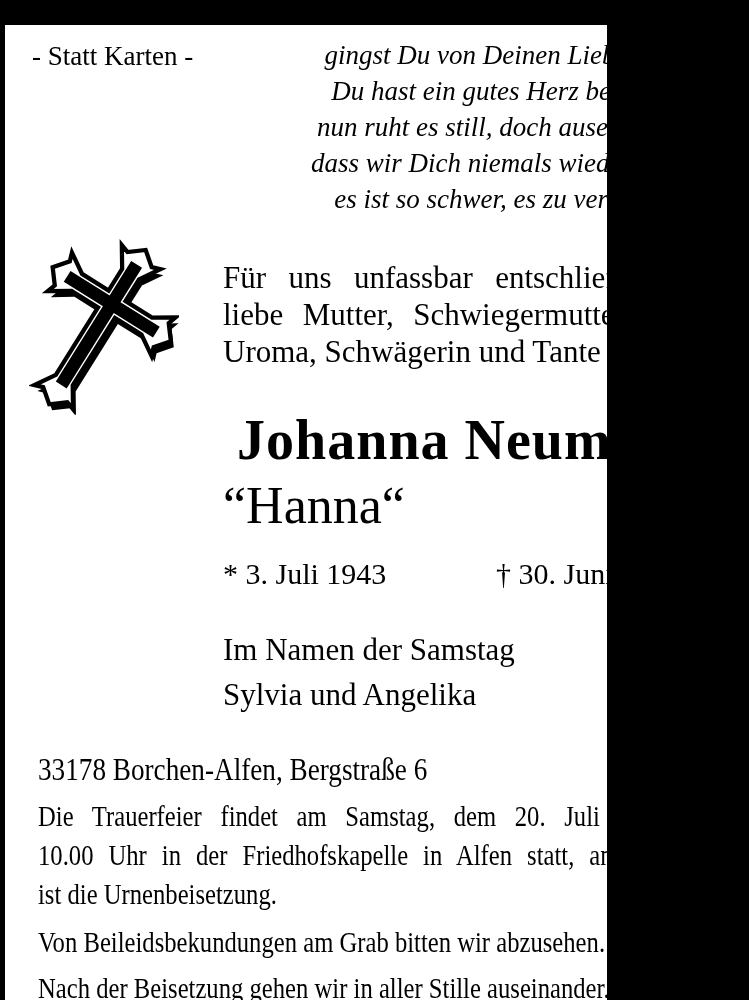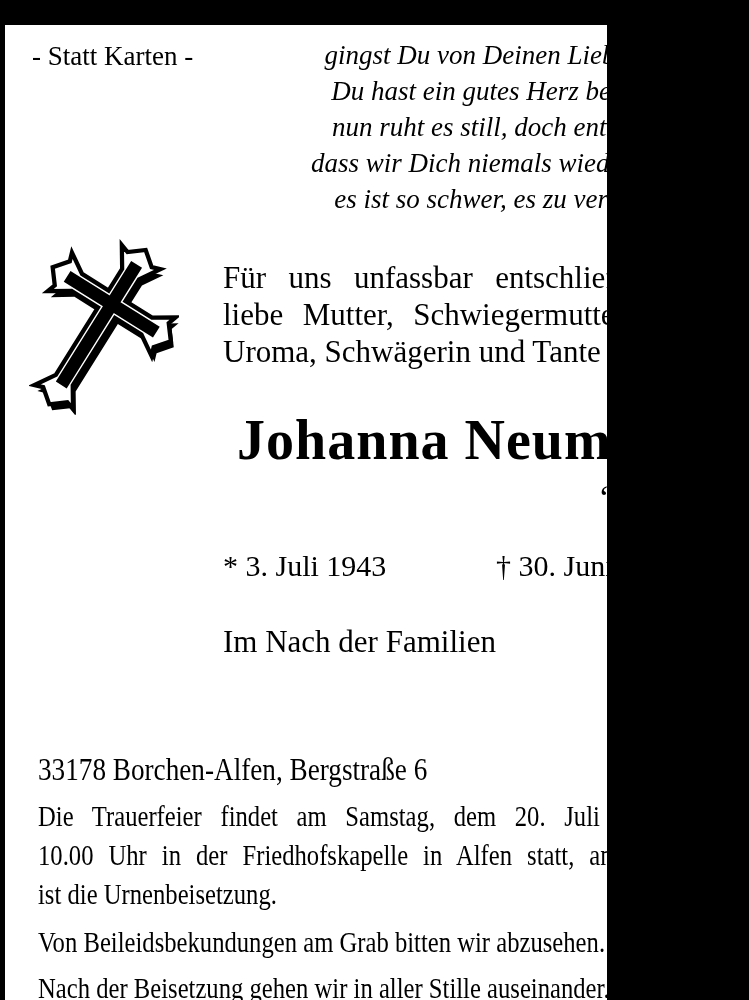--- a/index.html
+++ b/index.html
@@ -35,22 +35,22 @@
     font-size:31px;
   }
   .intro-line { line-height:37px; }
   .jline { text-align:justify; text-align-last:justify; }
   .name {
     margin-top:40px;
     font-size:56px; font-weight:bold; letter-spacing:1px;
     line-height:60px; text-align:center; white-space:nowrap;
   }
   .nick {
-    margin-top:6px;
-    font-size:34px; line-height:44px; text-align:right;
+    margin-top:14px;
+    font-size:52px; line-height:44px; text-align:left;
   }
   .dates {
     margin-top:28px; width:458px;
     display:flex; justify-content:space-between;
     font-size:30px; line-height:35px;
   }
   .family { margin-top:36px; line-height:45px; }
   .bottom {
     position:absolute; left:33px; top:726px; width:800px;
     transform:scaleX(0.85); transform-origin:0 0;
@@ -65,21 +65,21 @@
 </head>
 <body>
 
 <div class="paper">
 
   <div class="statt">- Statt Karten -</div>
 
   <div class="poem">
     <div class="poem-line">gingst Du von Deinen Lieben fort,</div>
     <div class="poem-line">Du hast ein gutes Herz besessen,</div>
-    <div class="poem-line">nun ruht es still, doch entschlief;</div>
+    <div class="poem-line">nun ruht es still, doch auseinander;</div>
     <div class="poem-line">dass wir Dich niemals wieder sehen.</div>
     <div class="poem-line">es ist so schwer, es zu verstehen,</div>
   </div>
 
   <svg class="cross" viewBox="0 0 105 128" xmlns="http://www.w3.org/2000/svg" aria-hidden="true">
     <g transform="rotate(32 50 60)">
       <path transform="translate(4,2.5)" fill="#000" d="M50,0 L60,8 L66,6 L57,20 L57,38 L79,38 L93,29 L91,35 L99,45 L91,55 L93,61 L79,52 L57,52 L57,108 L66,122 L60,120 L50,128 L40,120 L34,122 L43,108 L43,52 L21,52 L7,61 L9,55 L1,45 L9,35 L7,29 L21,38 L43,38 L43,20 L34,6 L40,8 Z"></path>
       <path fill="#fff" stroke="#000" stroke-width="3" stroke-linejoin="miter" d="M50,0 L60,8 L66,6 L57,20 L57,38 L79,38 L93,29 L91,35 L99,45 L91,55 L93,61 L79,52 L57,52 L57,108 L66,122 L60,120 L50,128 L40,120 L34,122 L43,108 L43,52 L21,52 L7,61 L9,55 L1,45 L9,35 L7,29 L21,38 L43,38 L43,20 L34,6 L40,8 Z"></path>
       <path fill="#000" d="M45.5,12 L54.5,12 L54.5,112 L45.5,112 Z M13,40.5 L87,40.5 L87,49.5 L13,49.5 Z"></path>
     </g>
@@ -96,21 +96,22 @@
     <div class="name">Johanna Neumann</div>
 
     <div class="nick">“Hanna“</div>
 
     <div class="dates">
       <span>* 3. Juli 1943</span>
       <span>† 30. Juni 2019</span>
     </div>
 
     <div class="family">
-      <div>Im Nach der Familien</div>
+      <div>Im Namen der Samstag</div>
+      <div>Sylvia und Angelika</div>
     </div>
 
   </div>
 
   <div class="bottom">
 
     <div class="address">33178 Borchen-Alfen, Bergstraße 6</div>
 
     <div class="funeral">
       <div class="funeral-line jline">Die Trauerfeier findet am Samstag, dem  20. Juli 2019 um</div>

